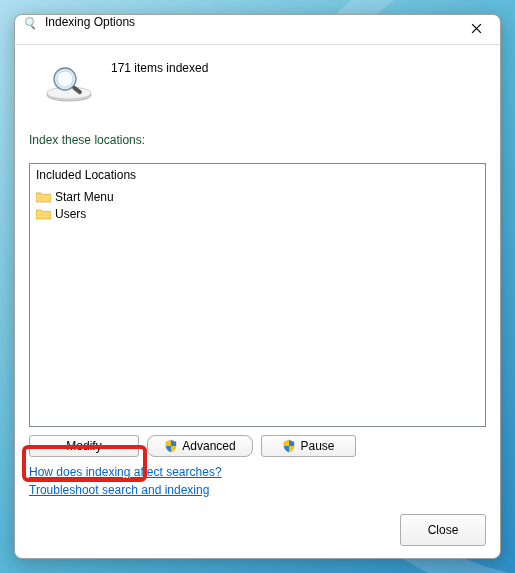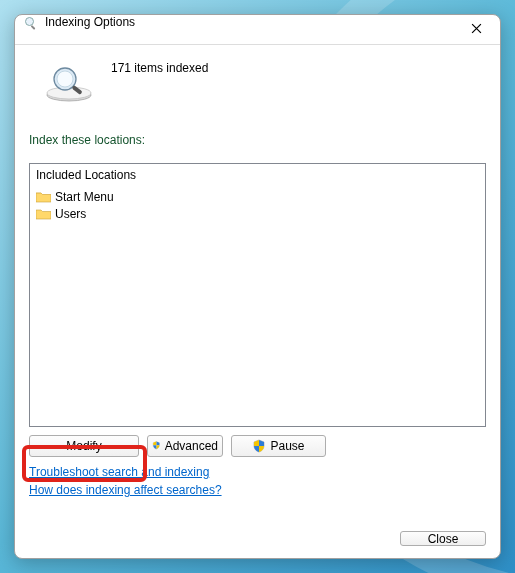--- a/index.html
+++ b/index.html
@@ -80,35 +80,35 @@
     display: inline-flex;
     align-items: center;
     justify-content: center;
     font-family: inherit;
     font-size: 12px;
     padding: 0 4px;
     cursor: default;
     gap: 4px;
   }
   .btn-modify { width: 110px; }
-  .btn-adv { width: 76px; }
+  .btn-adv { width: 106px; border-radius: 8px; }
   .btn-pause { width: 95px; }
   .shield-icon { width: 14px; height: 14px; }
   .highlight {
     position: absolute;
     left: 22px; top: 445px;
     width: 125px; height: 37px;
     border: 4px solid #e0231a;
     border-radius: 6px;
     pointer-events: none;
   }
   .links { margin-top: 8px; }
   .links a { display: block; color: #0066cc; text-decoration: underline; font-size: 12px; margin-bottom: 4px; cursor: default; }
   .footer { display: flex; justify-content: flex-end; margin-top: auto; }
-  .btn-close { width: 86px; height: 15px; }
+  .btn-close { width: 86px; height: 32px; }
 </style>
 </head>
 <body>
 
 <div class="bg-curve"></div>
 
 <div class="dialog">
   <div class="titlebar">
     <span class="app-icon">
       <svg viewBox="0 0 16 16">
@@ -194,22 +194,22 @@
               <path d="M7 1 L2 3 V7 H7 Z" fill="#f5c500"></path>
               <path d="M7 7 H12 C12 10 9.5 12.5 7 13 Z" fill="#f5c500"></path>
               <path d="M7 7 H2 C2 10 4.5 12.5 7 13 Z" fill="#2e7cd6"></path>
             </svg>
         </span>
         <span>Pause</span>
       </button>
     </div>
 
     <div class="links">
+      <a>How does indexing affect searches?</a>
       <a>Troubleshoot search and indexing</a>
-      <a>How does indexing affect searches?</a>
     </div>
 
     <div class="footer">
       <button class="btn btn-close">
         <span>Close</span>
       </button>
     </div>
   </div>
 </div>
 

